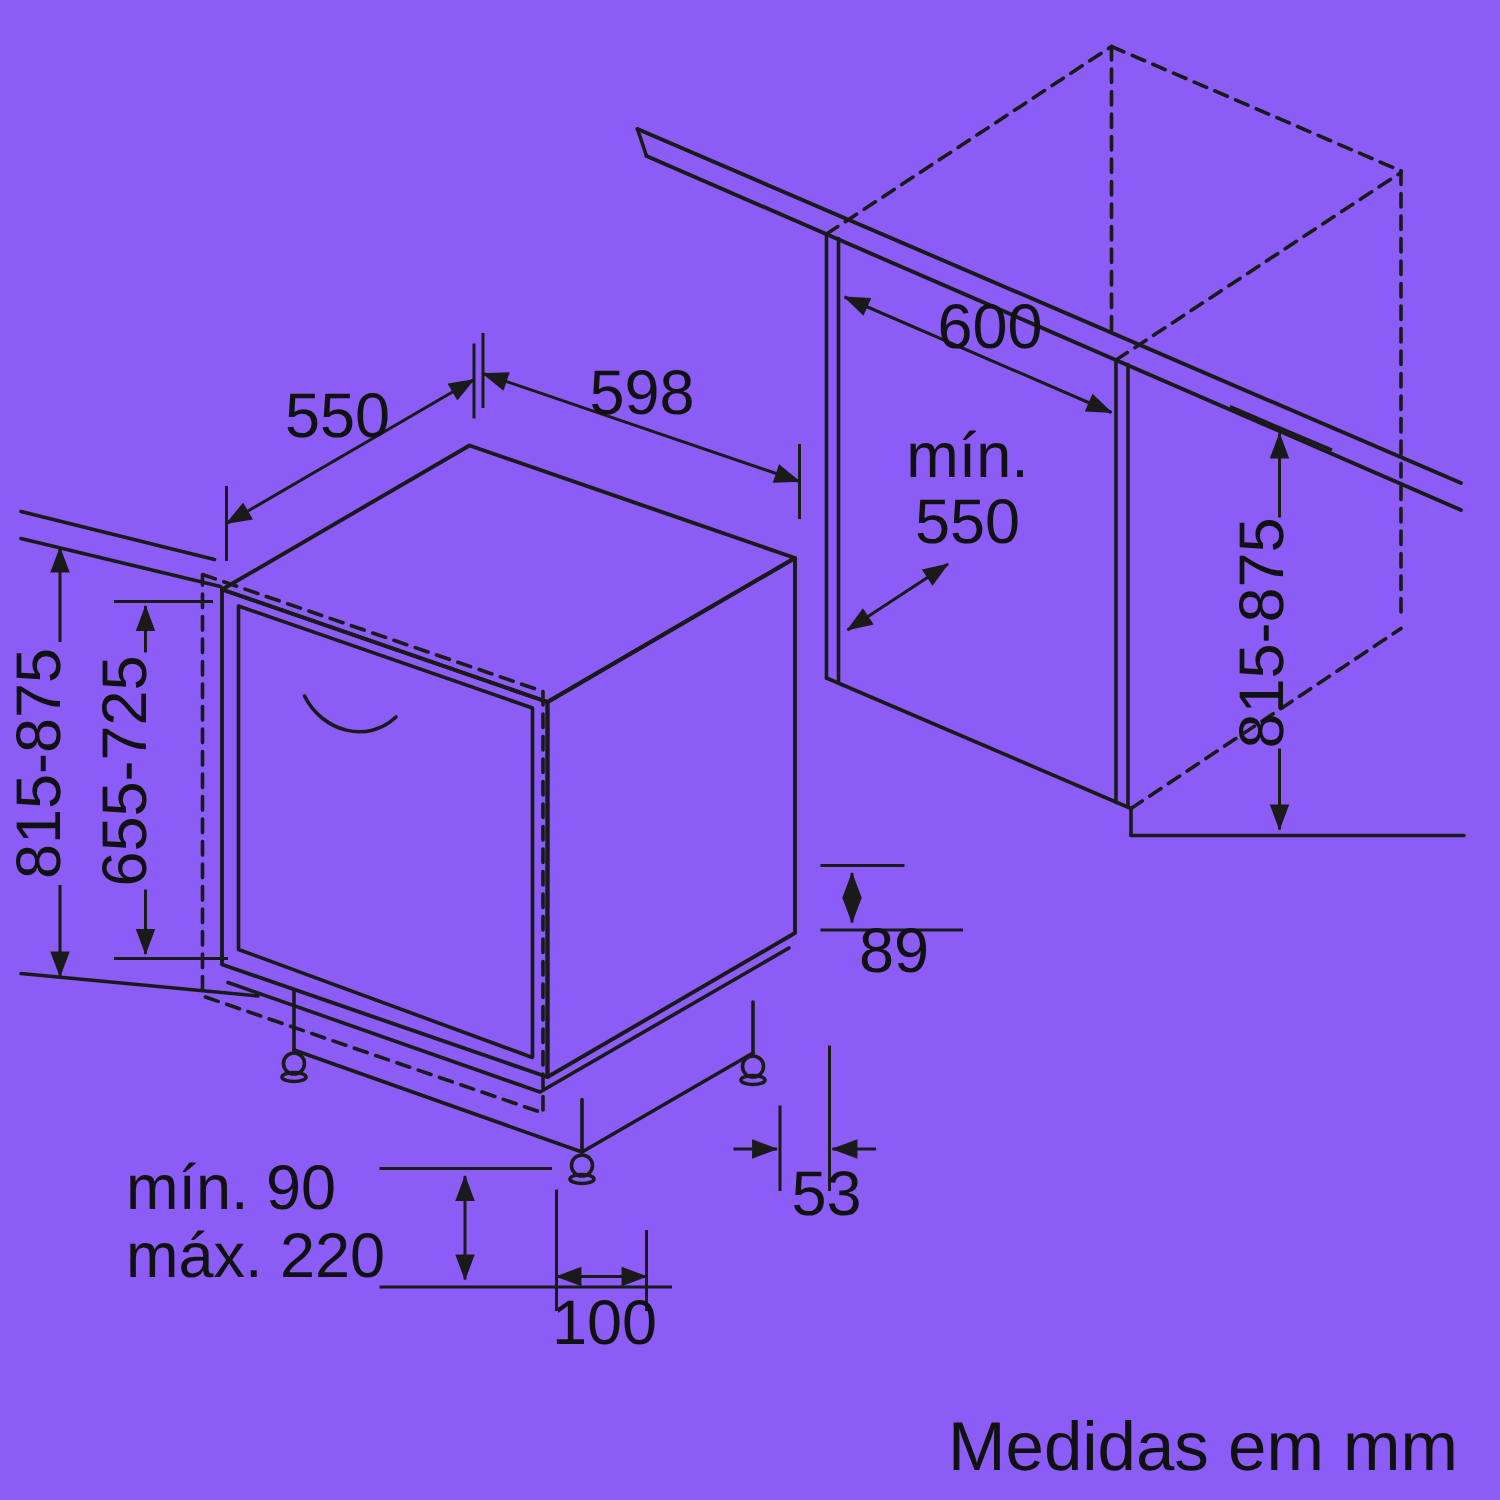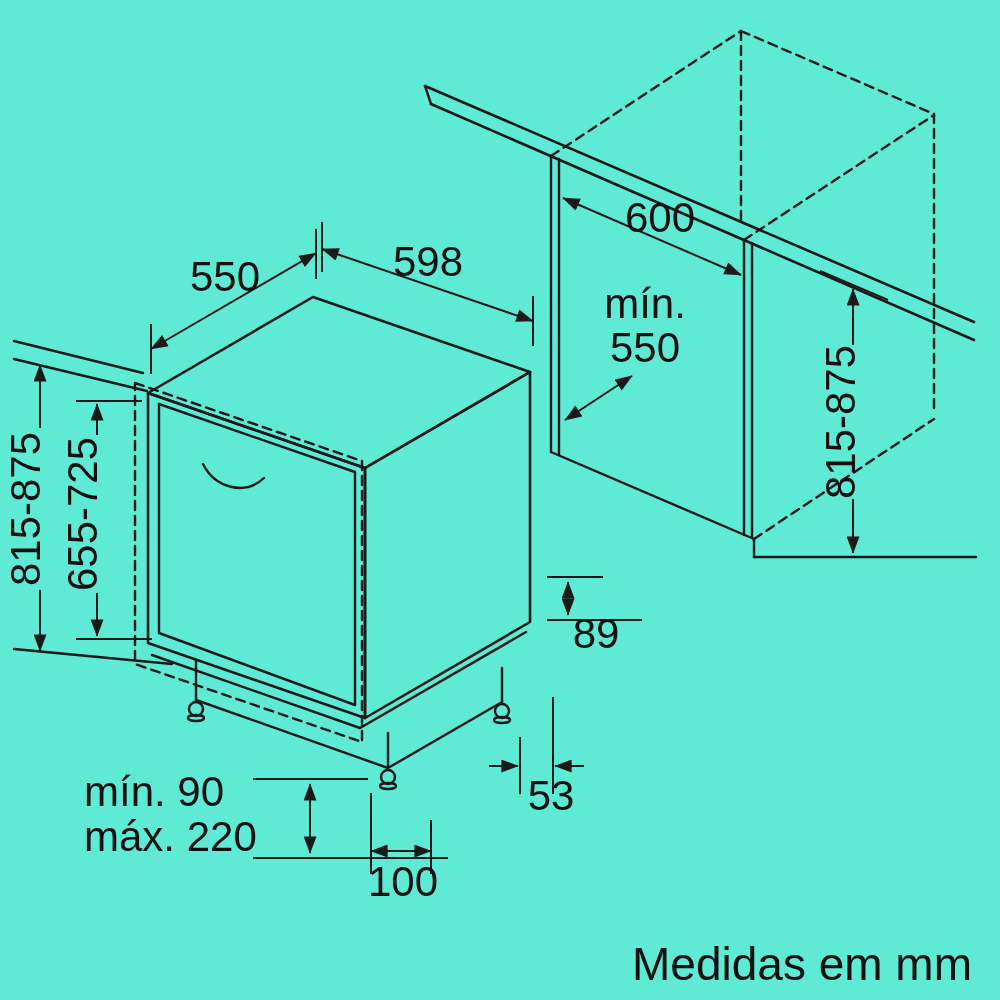--- a/index.html
+++ b/index.html
@@ -1,16 +1,16 @@
 <!DOCTYPE html>
 <html><head>
 <meta charset="utf-8">
 <style>
   html,body{margin:0;padding:0;background:#ffffff;}
-  .stage{width:1000px;height:1000px;background:#5eead4;position:relative;overflow:hidden;}
+  .stage{width:1000px;height:1000px;background:#8b5cf6;position:relative;overflow:hidden;}
   svg{display:block;}
   .ln{stroke:#1a1a1a;stroke-width:2.4;fill:none;stroke-linecap:round;stroke-linejoin:round;}
   .thick{stroke-width:2.6;}
   .dash{stroke-dasharray:9 6;}
   .dim{stroke:#1a1a1a;stroke-width:2;fill:none;stroke-linecap:butt;}
   text{font-family:"Liberation Sans","DejaVu Sans",sans-serif;font-size:42px;fill:#111111;}
   .note{font-size:46px;}
   .mid{text-anchor:middle;}
   .end{text-anchor:end;}
 </style>

